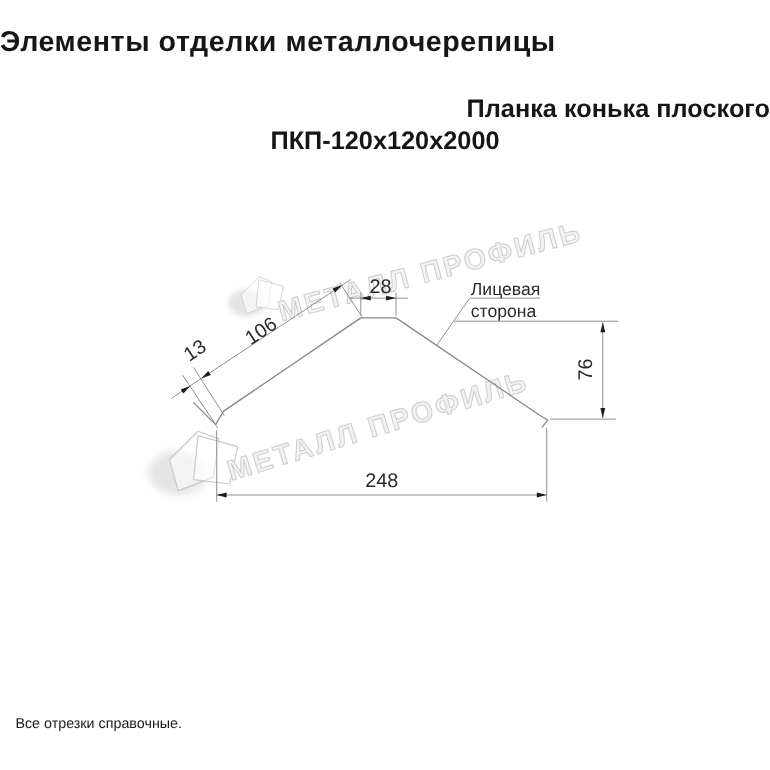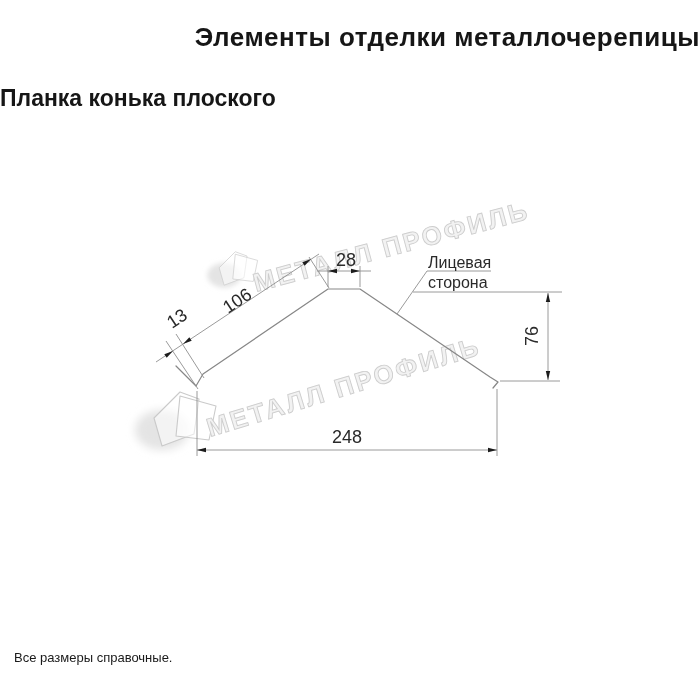--- a/index.html
+++ b/index.html
@@ -1,20 +1,20 @@
 <!DOCTYPE html>
 <html><head>
 <meta charset="utf-8">
 <style>
   html,body{margin:0;padding:0;background:#ffffff;}
   .canvas{position:relative;width:700px;height:700px;background:#ffffff;overflow:hidden;
           font-family:"Liberation Sans", sans-serif;}
-  .title{position:absolute;left:0;right:0;top:22px;text-align:right;
+  .title{position:absolute;left:0;right:0;top:22px;text-align:left;
          font-size:26px;font-weight:bold;color:#161616;letter-spacing:0.5px;}
-  .subtitle{position:absolute;left:0;right:0;top:85px;text-align:left;
+  .subtitle{position:absolute;left:0;right:0;top:85px;text-align:right;
          font-size:23px;font-weight:bold;color:#161616;}
   .model{position:absolute;left:0;right:0;top:114px;text-align:center;
          font-size:23px;font-weight:bold;color:#161616;}
   .drawing-svg{position:absolute;left:0;top:0;}
   .footer{position:absolute;left:14px;top:649px;font-size:13px;color:#1a1a1a;line-height:17px;}
   
   .profile{fill:none;stroke:#878787;stroke-width:1.2;stroke-linejoin:round;stroke-linecap:round;}
   .dimline{fill:none;stroke:#8f8f8f;stroke-width:0.9;}
   .arrow{fill:#1c1c1c;stroke:none;}
   .dimtext{font-family:"Liberation Sans",sans-serif;font-size:18px;fill:#2a2a2a;}
@@ -24,20 +24,21 @@
   .wmshape{fill:rgba(255,255,255,0.55);stroke:#cacaca;stroke-width:1.1;stroke-linejoin:round;}
   .wmblob{fill:#e4e4e4;}
 </style>
 </head>
 <body>
 
 <div class="canvas">
 
   <div class="title">Элементы отделки металлочерепицы</div>
   <div class="subtitle">Планка конька плоского</div>
+  <div class="model">ПКП-120х120х2000</div>
 
   <svg class="drawing-svg" width="700" height="700" viewBox="0 0 700 700" xmlns="http://www.w3.org/2000/svg">
 
     <defs>
       <filter id="soft" x="-50%" y="-50%" width="200%" height="200%">
         <feGaussianBlur stdDeviation="4"></feGaussianBlur>
       </filter>
     </defs>
 
     <g>
@@ -100,16 +101,16 @@
       <line class="dimline" x1="197" y1="391" x2="197" y2="456"></line>
       <line class="dimline" x1="497" y1="389" x2="497" y2="456"></line>
       <line class="dimline" x1="197" y1="450" x2="497" y2="450"></line>
       <polygon class="arrow" points="197,450 206,447.8 206,452.2"></polygon>
       <polygon class="arrow" points="497,450 488,447.8 488,452.2"></polygon>
       <text class="dimtext" x="347" y="443" text-anchor="middle">248</text>
     </g>
   </svg>
 
   <div class="footer">
-    <div>Все размеры справочные.</div>
+    <div>Все отрезки справочные.</div>
   </div>
 
 </div>
 
 </body></html>

